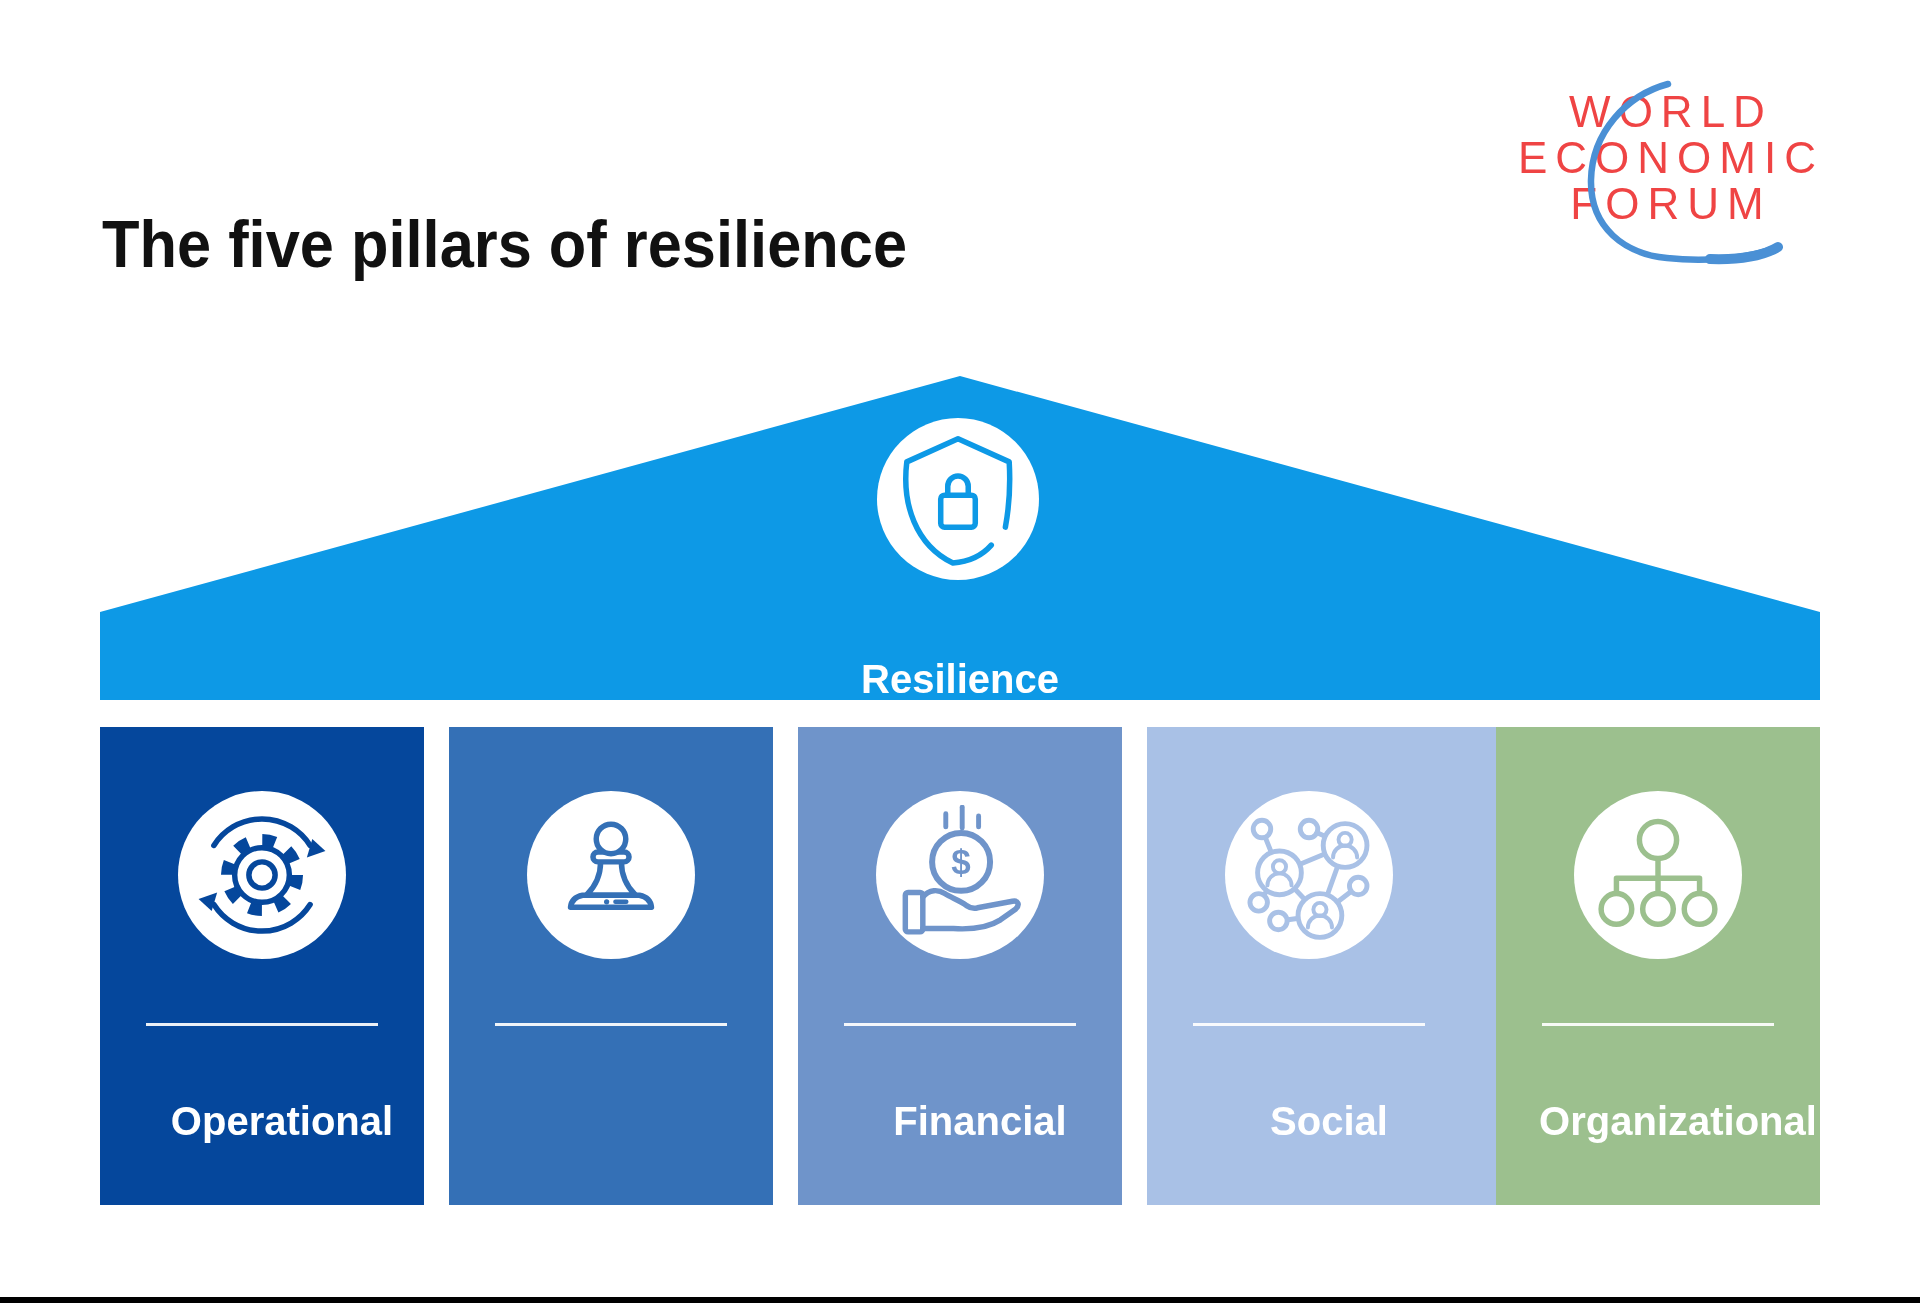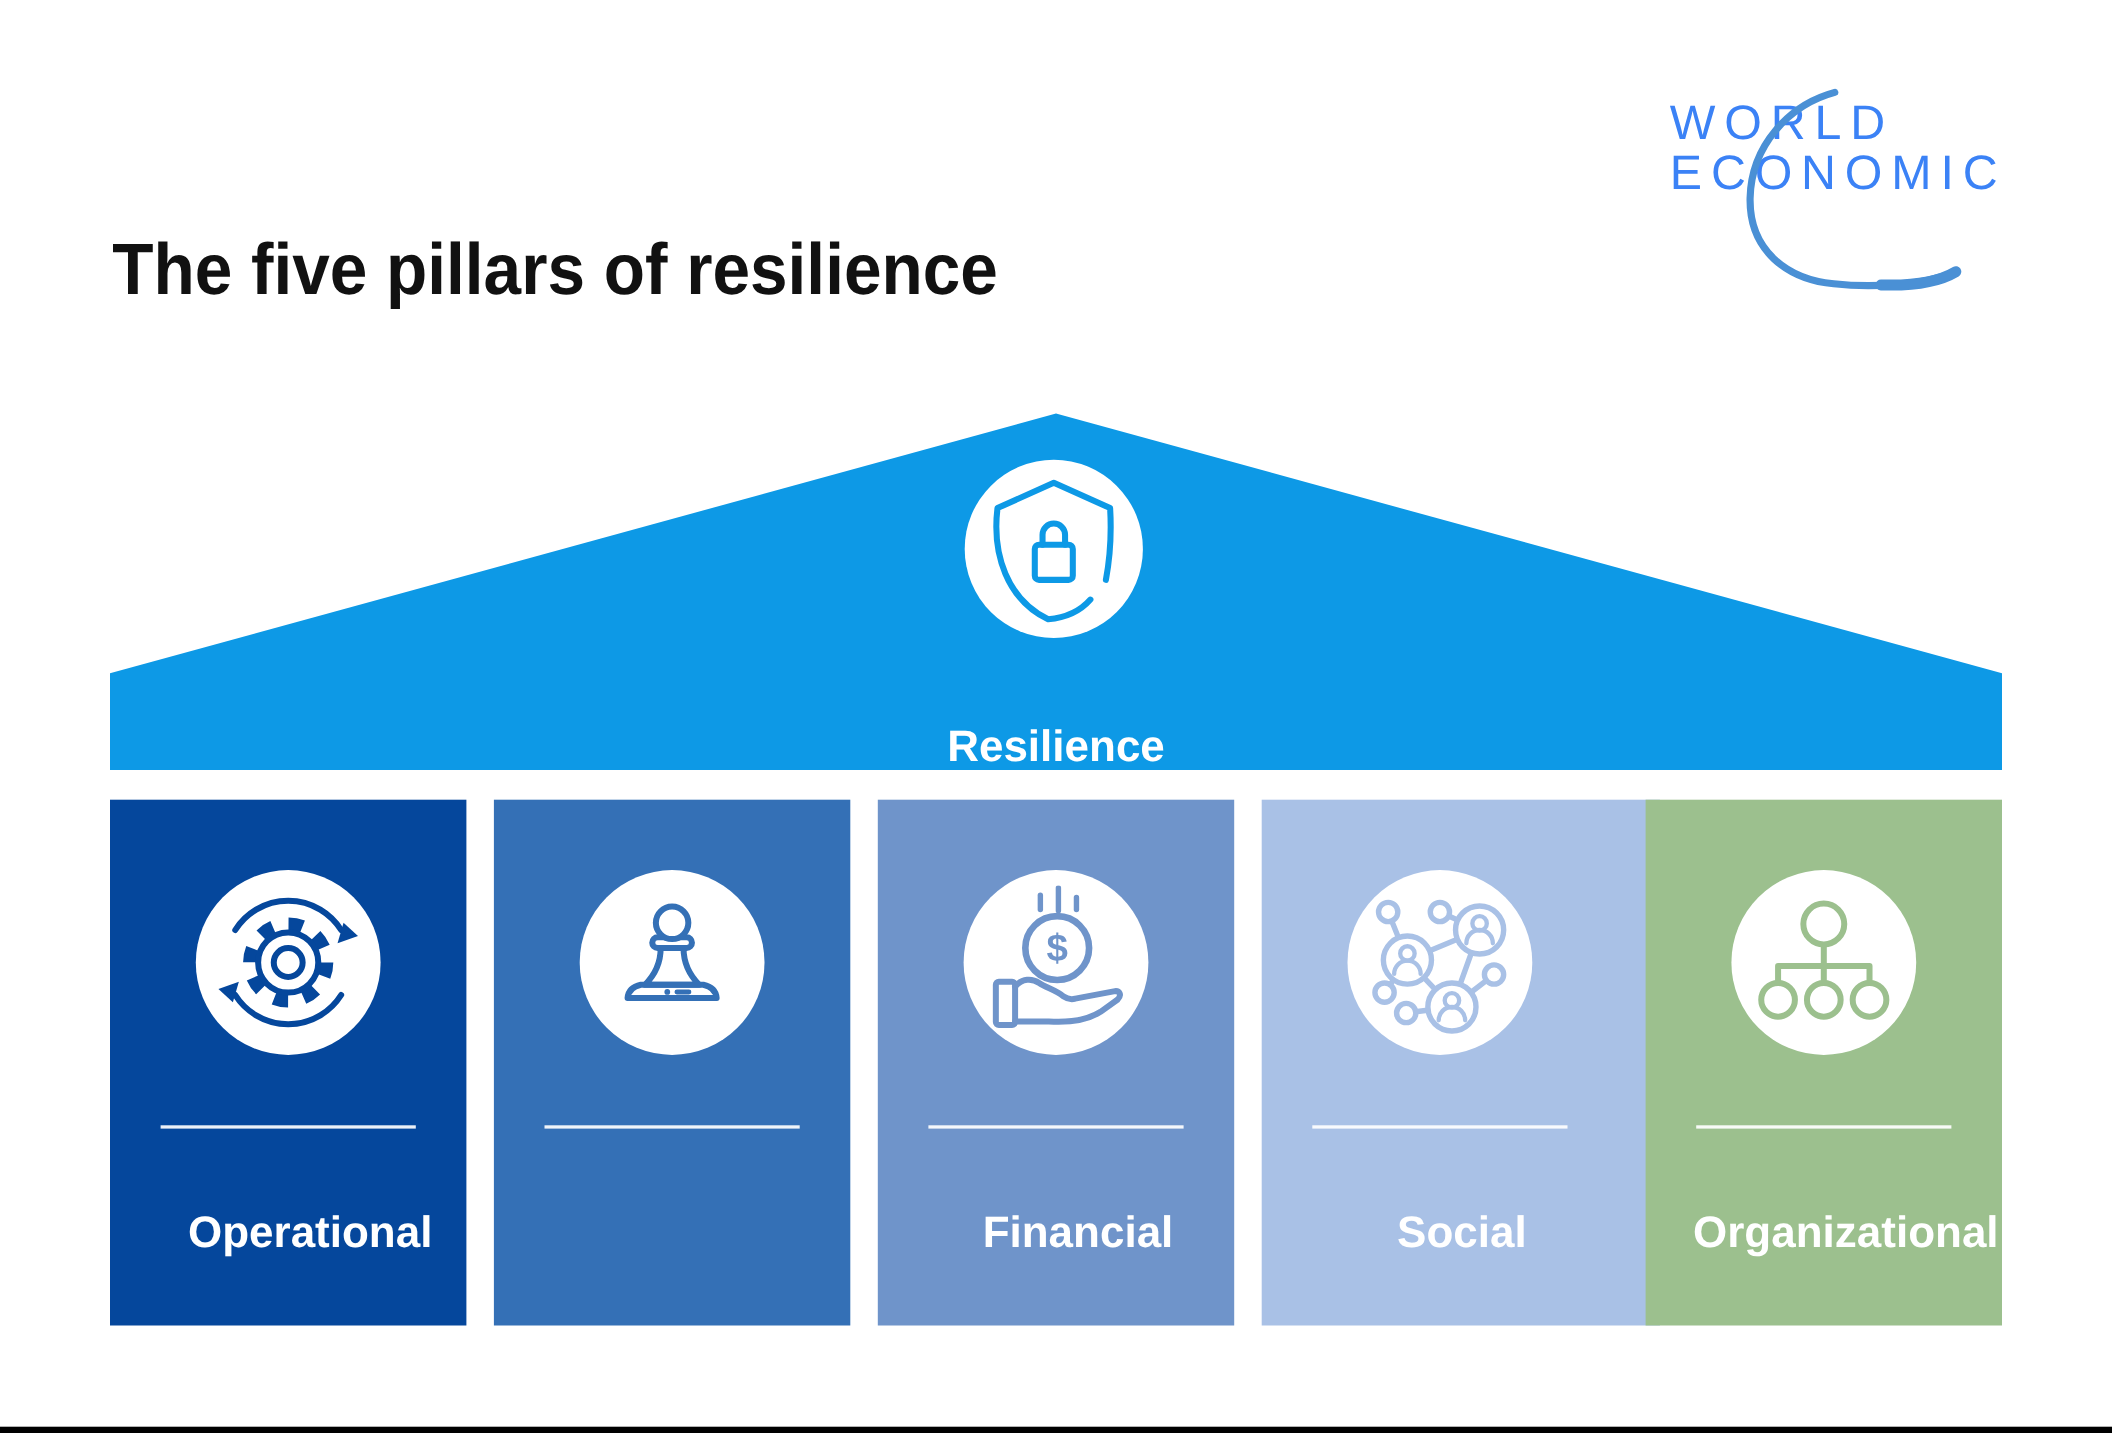--- a/index.html
+++ b/index.html
@@ -12,21 +12,21 @@
     position:absolute;left:102px;top:84px;
     font-size:34px;line-height:50px;color:var(--text-gray);
   }
   .eyebrow .b{font-weight:bold;}
   .page-title{
     position:absolute;left:102px;top:211px;
     font-size:66px;line-height:66px;font-weight:bold;color:var(--text-dark);
     transform:scaleX(0.93);transform-origin:left center;white-space:nowrap;
   }
   
-  .wef{position:absolute;top:89px;right:104px;color:#3b82f6;}
+  .wef{position:absolute;top:89px;right:104px;text-align:center;color:#ef4444;}
   .wef .line{
     font-size:44px;line-height:46px;font-weight:400;letter-spacing:8px;margin-right:-8px;
     white-space:nowrap;
   }
   .wef-arc{position:absolute;left:1545px;top:55px;pointer-events:none;}
   
   .roof-svg{position:absolute;left:0;top:0;}
   .roof-label{
     position:absolute;left:0;top:617px;width:1920px;text-align:center;
     font-size:40px;font-weight:bold;color:#ffffff;margin-top:40px;
@@ -58,20 +58,21 @@
 </head>
 <body>
 
 <div id="canvas">
 
   <div class="page-title">The five pillars of resilience</div>
 
   <div class="wef">
     <div class="line">WORLD</div>
     <div class="line">ECONOMIC</div>
+    <div class="line">FORUM</div>
   </div>
   <svg class="wef-arc" width="300" height="240" viewBox="0 0 300 240">
     <path d="M 123 29 C 82 40 47 77 46 125 C 45 173 80 199 122 203 C 158 207 205 204 232 192" fill="none" stroke="var(--logo-arc-blue)" stroke-width="6.5" stroke-linecap="round"></path>
     <path d="M 165 204 C 195 205 218 201 233 192" fill="none" stroke="var(--logo-arc-blue)" stroke-width="10" stroke-linecap="round"></path>
   </svg>
 
   <svg class="roof-svg" width="1920" height="720" viewBox="0 0 1920 720">
     <polygon points="100,612 960,376 1820,612 1820,700 100,700" fill="var(--roof-blue)"></polygon>
     <circle cx="958" cy="499" r="81" fill="#ffffff"></circle>
     <g transform="translate(958,499) scale(1.28)" stroke="var(--roof-blue)" stroke-width="4.3" fill="none" stroke-linecap="round" stroke-linejoin="round">

